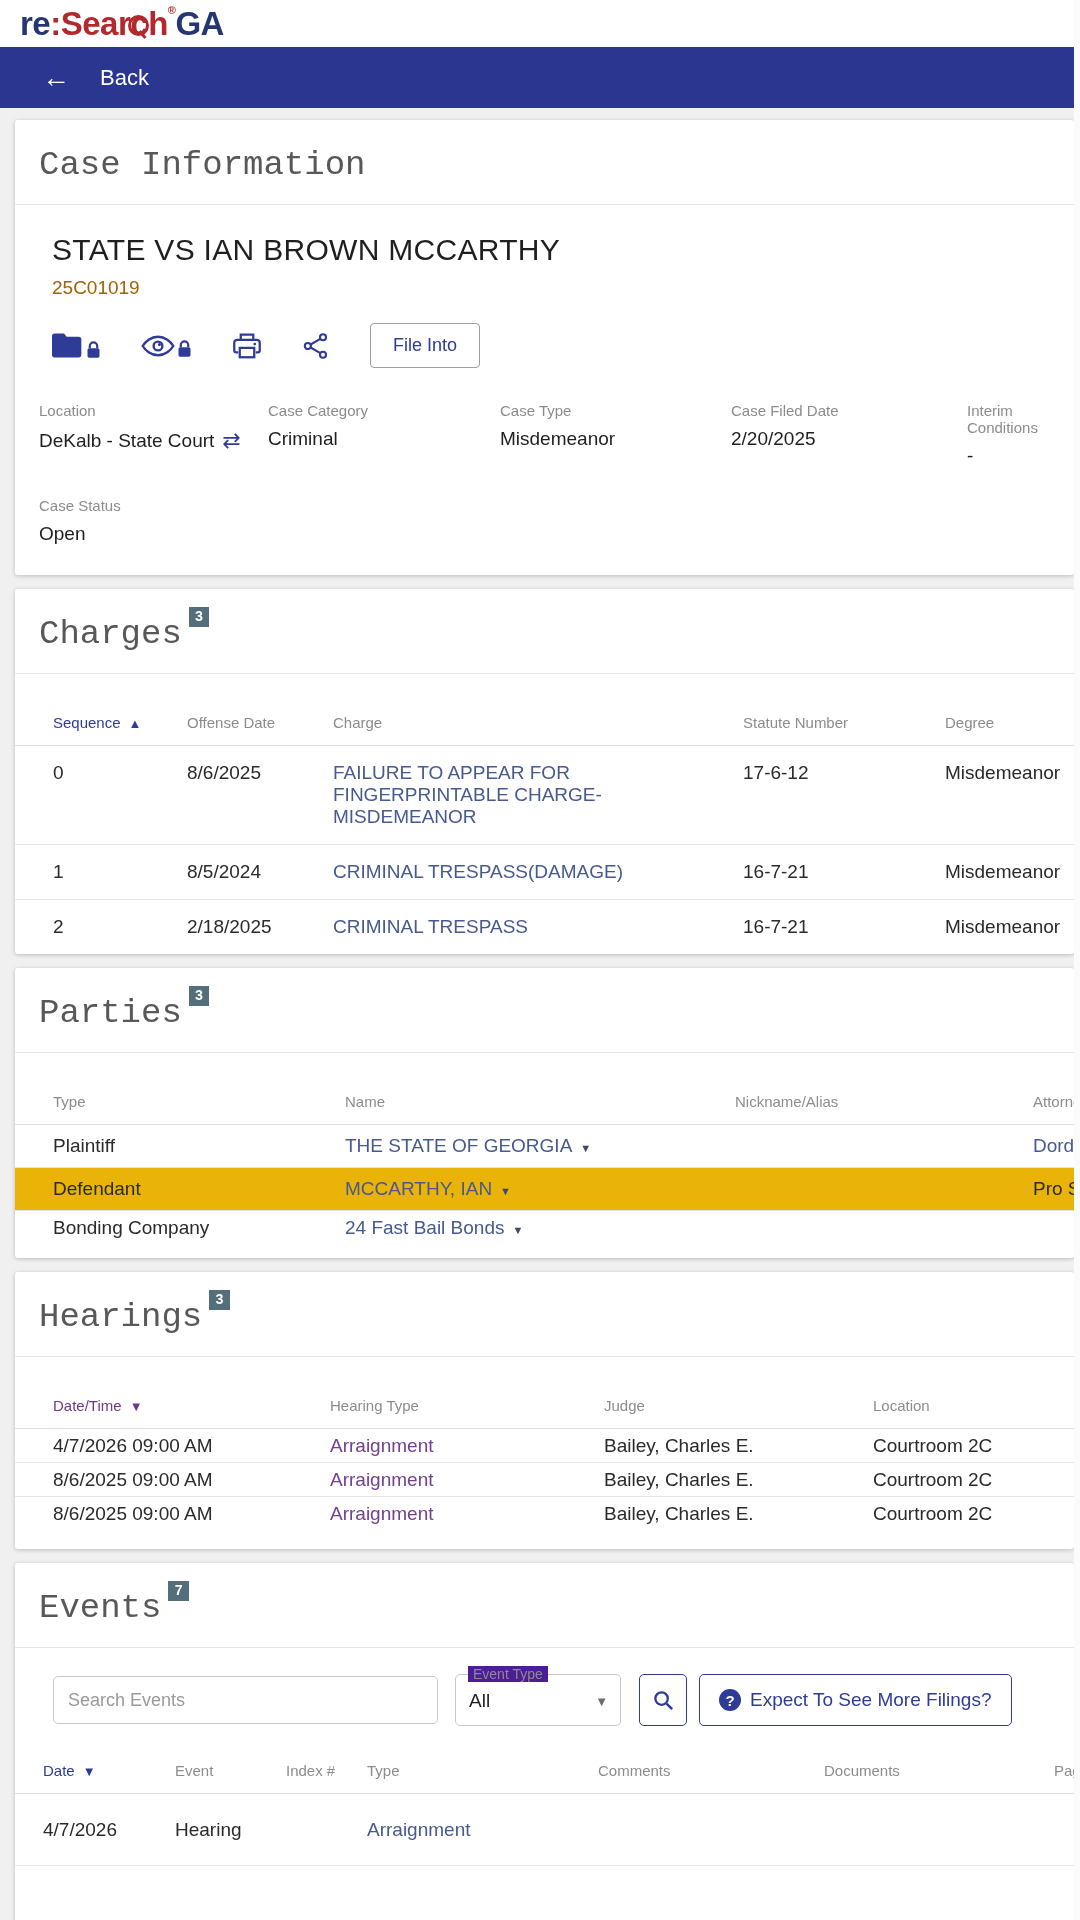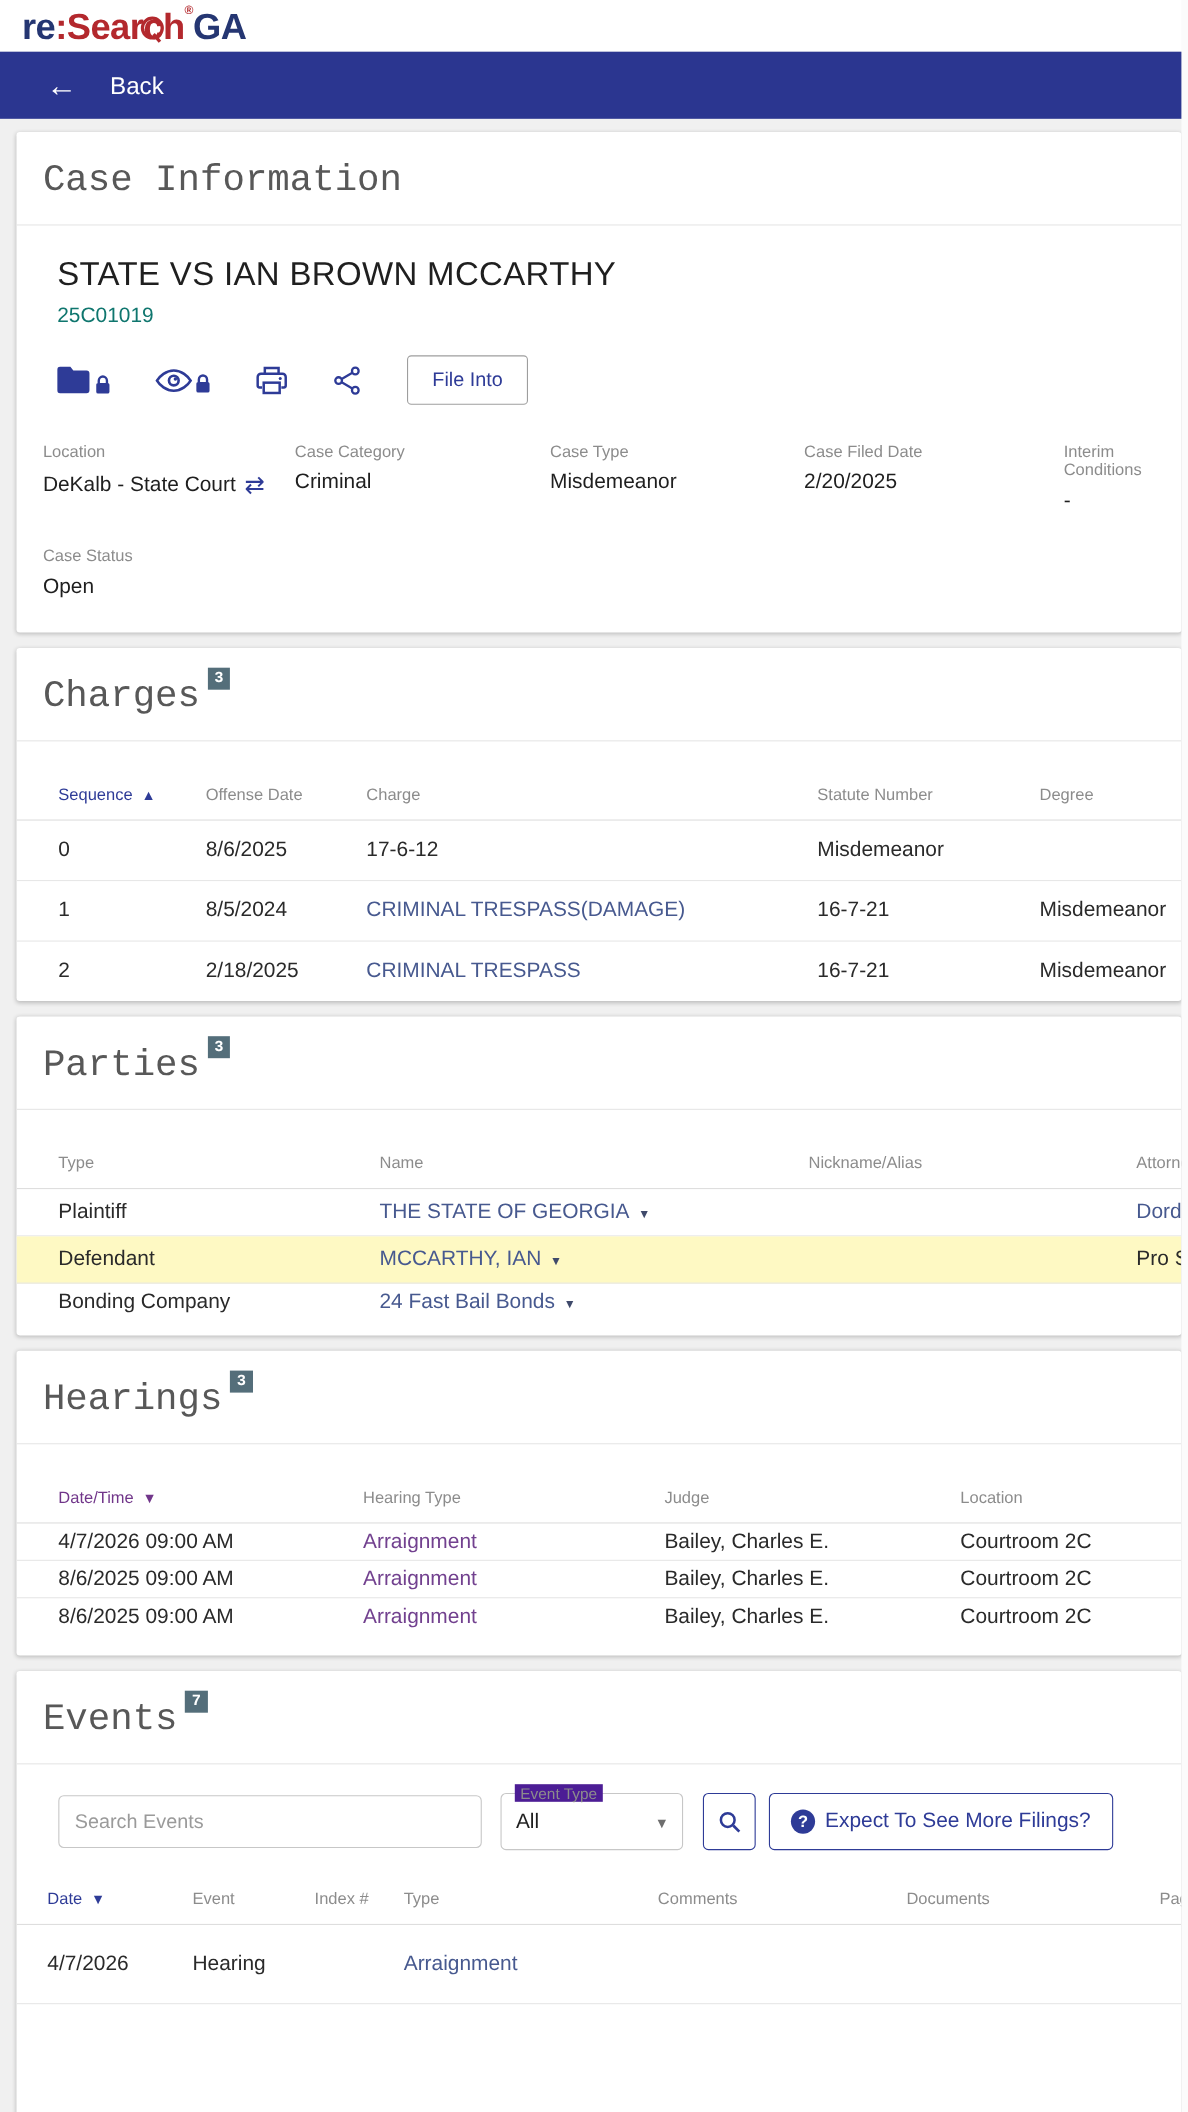--- a/index.html
+++ b/index.html
@@ -26,21 +26,21 @@
   
   .card { margin:12px 0 14px 15px; width:1059px; background:#fff; border-radius:3px;
     box-shadow:0 1px 4px rgba(0,0,0,.22); overflow:hidden; }
   .section-head { padding:26px 24px 20px 24px; font-size:34px; color:#585858;font-family:Liberation Mono, monospace; }
   .badge { display:inline-block; background:#546e7a; color:#fff; font-size:14px; font-weight:700;
     padding:2px 6px; margin-left:7px; vertical-align:top; position:relative; top:-8px; }
   .head-divider { border-top:1px solid #e6e6e6; }
   
   .case-body { padding:0 24px 30px 24px; }
   .case-title { font-size:30px; color:#1f1f1f; margin:28px 0 10px 13px; letter-spacing:0.3px; }
-  .case-number { font-size:19px; color:#0f766e; margin-left:13px; }
+  .case-number { font-size:19px; color:#a16207; margin-left:13px; }
   .icons-row { display:flex; align-items:center; margin:24px 0 0 13px; }
   .tool-icon { position:relative; margin-right:40px; cursor:pointer; display:flex; align-items:flex-end; }
   .tool-icon svg { display:block; }
   .lock-overlay { margin-left:2px; }
   .file-into-btn { border:1px solid #9e9e9e; border-radius:4px; background:#fff; color:#2e3b97;
     font-size:18px; padding:11px 22px; cursor:pointer; font-family:inherit; }
   .refresh-line { font-size:19px; color:#1f1f1f; margin-top:28px; }
   .fields-row { display:grid; grid-template-columns:229px 232px 231px 236px auto; margin-top:34px; }
   .field-label { font-size:15px; color:#8c8c8c; }
   .field-value { font-size:19px; color:#1f1f1f; margin-top:9px; display:flex; align-items:center; }
@@ -57,21 +57,21 @@
     border-bottom:1px solid #e7e7e7; }
   .link-blue { color:#47598f; text-decoration:none; cursor:pointer; }
   .link-purple { color:#72418f; text-decoration:none; cursor:pointer; }
   .caret { font-size:11px; color:#3f4a6b; margin-left:8px; cursor:pointer; }
   
   .grid-charges { grid-template-columns:134px 146px 410px 202px auto; }
   .charges-row { padding-top:16px; padding-bottom:16px; align-items:start; }
   
   .grid-parties { grid-template-columns:292px 390px 298px auto; }
   .parties-row { height:43px; }
-  .row-shaded { background:#fef9c3; }
+  .row-shaded { background:#eab308; }
   .parties-last { border-bottom:none; padding-bottom:18px; padding-top:4px; height:47px; }
   .attorney-cell { overflow:hidden; white-space:nowrap; }
   
   .grid-hearings { grid-template-columns:277px 274px 269px auto; }
   .hearings-row { height:34px; }
   
   .events-controls { display:flex; align-items:center; margin:26px 0 4px 38px; }
   .search-input { width:385px; height:48px; border:1px solid #c7c7c7; border-radius:5px;
     font-size:18px; padding:0 14px; font-family:inherit; color:#701a75; }
   .search-input::placeholder { color:#9a9a9a; }
@@ -198,20 +198,21 @@
       <span>Sequence</span><span class="sort-arrow">▲</span>
     </div>
     <div>Offense Date</div>
     <div>Charge</div>
     <div>Statute Number</div>
     <div>Degree</div>
   </div>
   <div class="row grid-charges charges-row">
     <div>0</div>
     <div>8/6/2025</div>
+    <div><a class="link-blue">FAILURE TO APPEAR FOR FINGERPRINTABLE CHARGE-MISDEMEANOR</a></div>
     <div>17-6-12</div>
     <div>Misdemeanor</div>
   </div>
   <div class="row grid-charges charges-row">
     <div>1</div>
     <div>8/5/2024</div>
     <div><a class="link-blue">CRIMINAL TRESPASS(DAMAGE)</a></div>
     <div>16-7-21</div>
     <div>Misdemeanor</div>
   </div>

